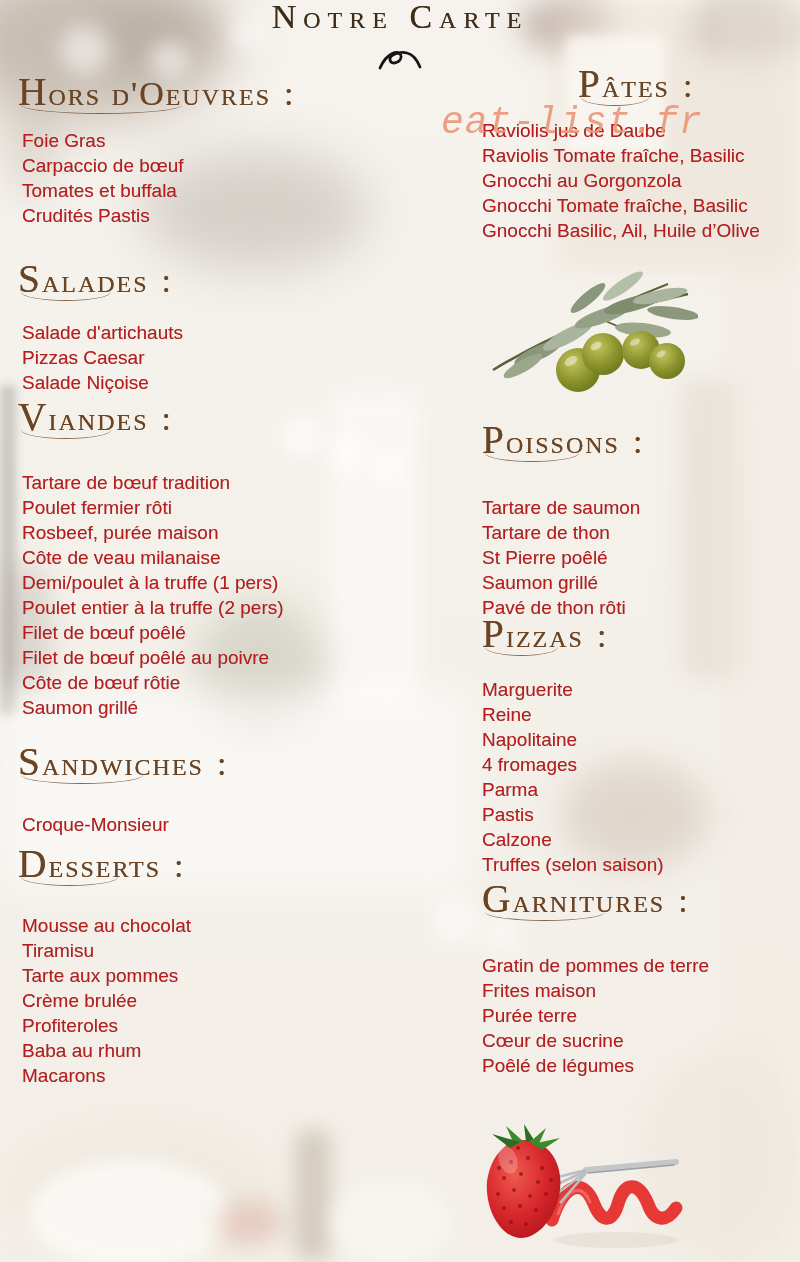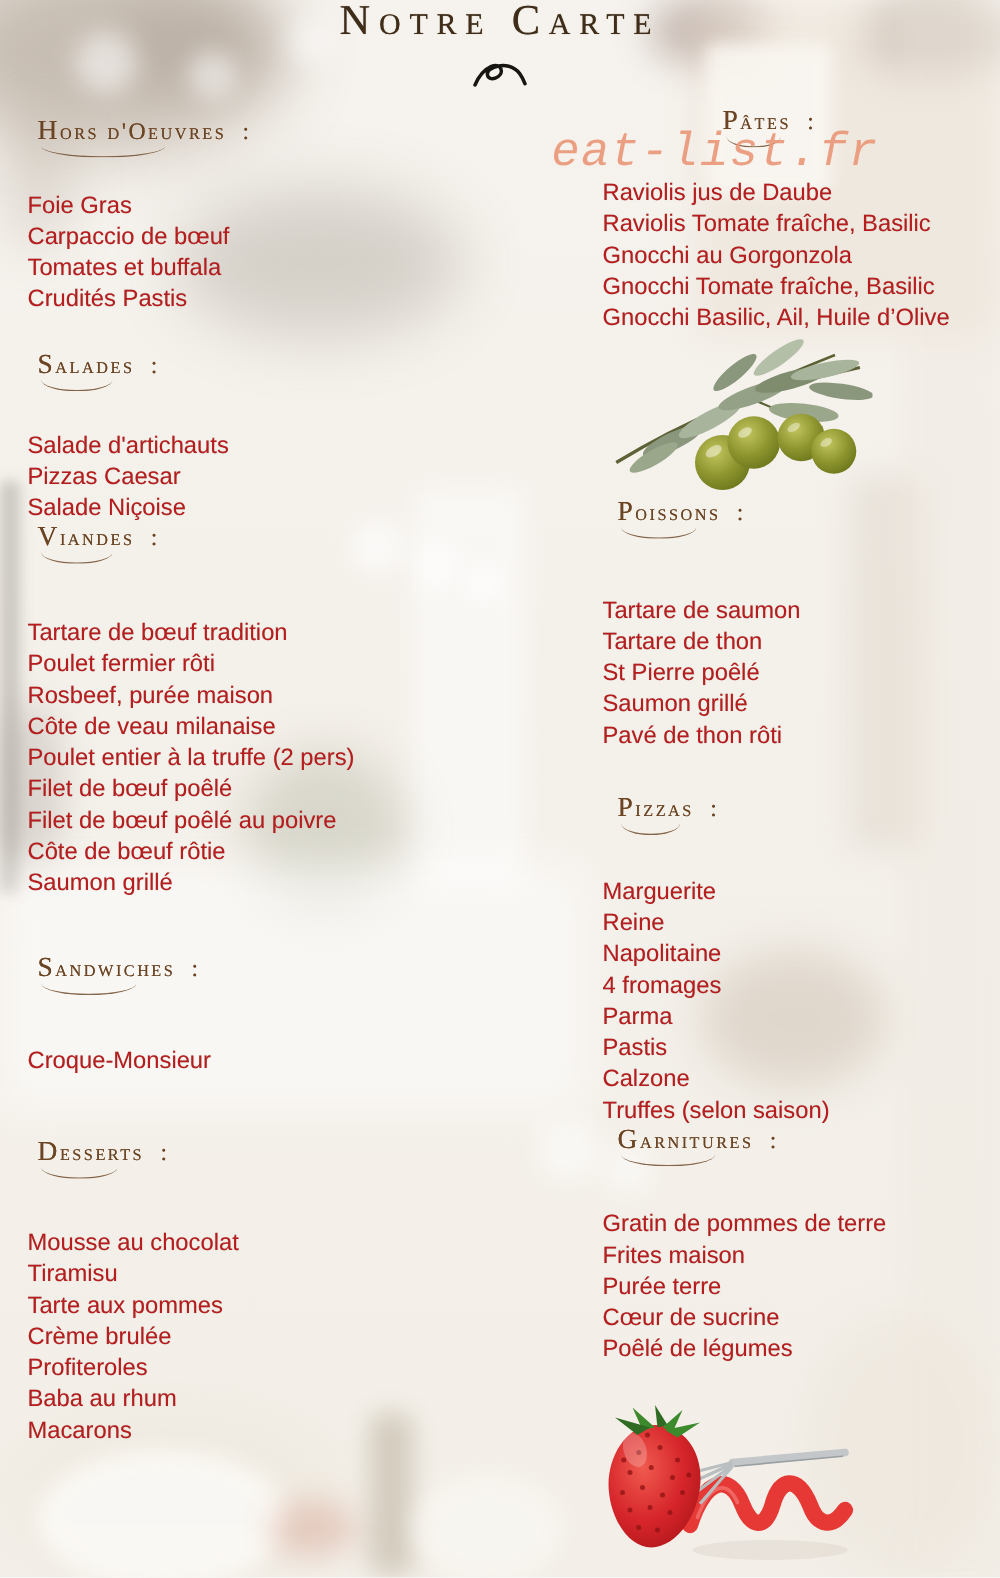--- a/index.html
+++ b/index.html
@@ -20,47 +20,47 @@
   .divider-wrap{position:absolute;top:44px;left:0;width:100%;text-align:center;z-index:2;}
   
   .watermark{
     position:absolute;left:441px;top:101px;z-index:4;
     font-family:Liberation Mono, monospace;font-style:italic;
     font-size:38px;color:#eb997a;opacity:.92;letter-spacing:1px;white-space:nowrap;
   }
   
   .sec{position:absolute;z-index:3;width:360px;}
   .menu-heading{
-    position:relative;display:inline-block;margin:12px;line-height:32px;
+    position:relative;display:inline-block;margin:0;line-height:32px;
     font-family:"Liberation Serif",serif;font-variant:small-caps;font-weight:normal;
-    font-size:19px;letter-spacing:2px;color:#6b4423;text-shadow:0 0 .5px rgba(107,68,35,.8);
+    font-size:34px;letter-spacing:2px;color:#6b4423;text-shadow:0 0 .5px rgba(107,68,35,.8);
   }
   .menu-heading .label{display:inline-block;}
   .menu-heading .label::first-letter{font-size:1.16em;}
   .menu-heading .label::after{
     content:"";position:absolute;left:3px;bottom:-4px;width:58%;height:9px;
     border-bottom:1.7px solid rgba(104,66,33,.8);
     border-bottom-left-radius:50% 9px;border-bottom-right-radius:50% 9px;
   }
   .colon{margin-left:13px;}
   .items{list-style:none;margin:0;padding:0 0 0 4px;}
   .items li{
     font-size:19px;line-height:25px;color:#b91c1c;
     text-shadow:0 0 .6px rgba(125,125,125,.55);white-space:nowrap;
   }
   #sec-hors{left:18px;top:76px}            #sec-hors .items{margin-top:18px}
   #sec-pates{left:482px;top:68px;width:318px} #sec-pates .menu-heading{margin-left:96px}
   #sec-pates .items{margin-top:16px;padding-left:0}
   #sec-salades{left:18px;top:263px}        #sec-salades .items{margin-top:23px}
   #sec-viandes{left:18px;top:401px}        #sec-viandes .items{margin-top:35px}
-  #sec-poissons{left:482px;top:381px;width:318px} #sec-poissons .items{margin-top:37px;padding-left:0}
+  #sec-poissons{left:482px;top:424px;width:318px} #sec-poissons .items{margin-top:37px;padding-left:0}
   #sec-pizzas{left:482px;top:618px;width:318px}   #sec-pizzas .items{margin-top:25px;padding-left:0}
   #sec-sandwiches{left:18px;top:746px}     #sec-sandwiches .items{margin-top:32px}
-  #sec-desserts{left:18px;top:893px}       #sec-desserts .items{margin-top:31px}
-  #sec-garnitures{left:482px;top:883px;width:318px} #sec-garnitures .items{margin-top:26px;padding-left:0}
+  #sec-desserts{left:18px;top:848px}       #sec-desserts .items{margin-top:31px}
+  #sec-garnitures{left:482px;top:883px;width:318px} #sec-garnitures .items{margin-top:36px;padding-left:0}
   
   .olive-img{position:absolute;left:483px;top:258px;z-index:2;}
   .berry-img{position:absolute;left:466px;top:1124px;z-index:2;}
 </style>
 </head>
 <body>
 
 <div class="bg">
   <div class="blob" style="left:-50px;top:-40px;width:280px;height:160px;background:#8f7d6b;opacity:.45;filter:blur(28px)"></div>
   <div class="blob" style="left:90px;top:0;width:130px;height:70px;background:#a2958a;opacity:.3;filter:blur(20px)"></div>
@@ -133,20 +133,21 @@
   </ul>
 </section>
 
 <section class="sec" id="sec-viandes">
   <h2 class="menu-heading"><span class="label">Viandes</span><span class="colon">:</span></h2>
   <ul class="items">
     <li>Tartare de bœuf tradition</li>
     <li>Poulet fermier rôti</li>
     <li>Rosbeef, purée maison</li>
     <li>Côte de veau milanaise</li>
+    <li>Demi/poulet à la truffe (1 pers)</li>
     <li>Poulet entier à la truffe (2 pers)</li>
     <li>Filet de bœuf poêlé</li>
     <li>Filet de bœuf poêlé au poivre</li>
     <li>Côte de bœuf rôtie</li>
     <li>Saumon grillé</li>
   </ul>
 </section>
 
 <section class="sec" id="sec-poissons">
   <h2 class="menu-heading"><span class="label">Poissons</span><span class="colon">:</span></h2>

